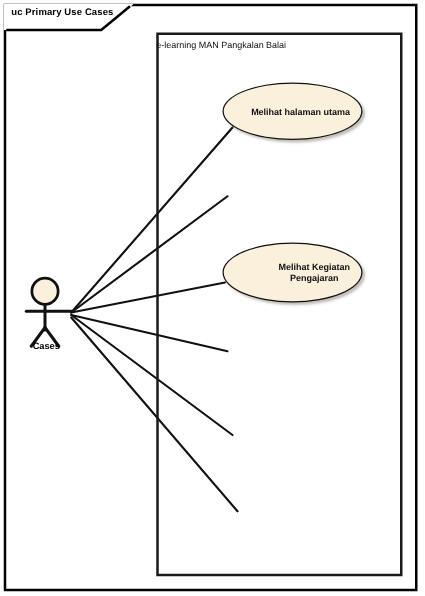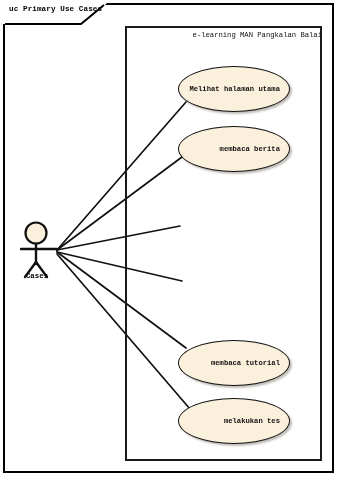--- a/index.html
+++ b/index.html
@@ -9,21 +9,20 @@
   }
   body {
     font-family: "Liberation Sans", sans-serif;
   }
   #canvas {
     position: relative;
     width: 340px;
     height: 477px;
     background: #ffffff;
     overflow: hidden;
-    font-family: Liberation Mono, monospace;
   }
   
   #outer-frame {
     position: absolute;
     left: 3px;
     top: 3px;
     width: 331px;
     height: 470px;
     box-sizing: border-box;
     border: 2px solid #000000;
@@ -67,22 +66,22 @@
     width: 197px;
     height: 435px;
     box-sizing: border-box;
     border: 2px solid #1a1a1a;
     background: transparent;
   }
   #system-title {
     position: absolute;
     left: 125px;
     top: 31px;
-    width: 197px;
-    text-align: right;
+    width: 174px;
+    text-align: left;
     font-size: 7.2px;
     color: #111;
     white-space: nowrap;
   }
   
   #links {
     position: absolute;
     left: 0;
     top: 0;
     width: 340px;
@@ -164,27 +163,22 @@
       <line x1="22" y1="42" x2="11" y2="57"></line>
       <line x1="22" y1="42" x2="33" y2="57"></line>
     </g>
   </svg>
   <div id="actor-label">Cases</div>
 
   <div class="usecase" style="left:178px; top:66px; width:112px; height:46px;">
     <span class="uc-label">Melihat halaman utama</span>
   </div>
 
-  <div class="usecase" style="left:178px; top:126px; width:112px; height:46px;">
-    <span class="uc-label">membaca berita</span>
+
+  <div class="usecase" style="left:178px; top:194px; width:112px; height:48px;">
+    <span class="uc-label">Melihat Kegiatan
+Pengajaran</span>
   </div>
 
 
 
-  <div class="usecase" style="left:178px; top:340px; width:112px; height:46px;">
-    <span class="uc-label">membaca tutorial</span>
-  </div>
-
-  <div class="usecase" style="left:178px; top:398px; width:112px; height:46px;">
-    <span class="uc-label">melakukan tes</span>
-  </div>
 
 </div>
 
 </body></html>

